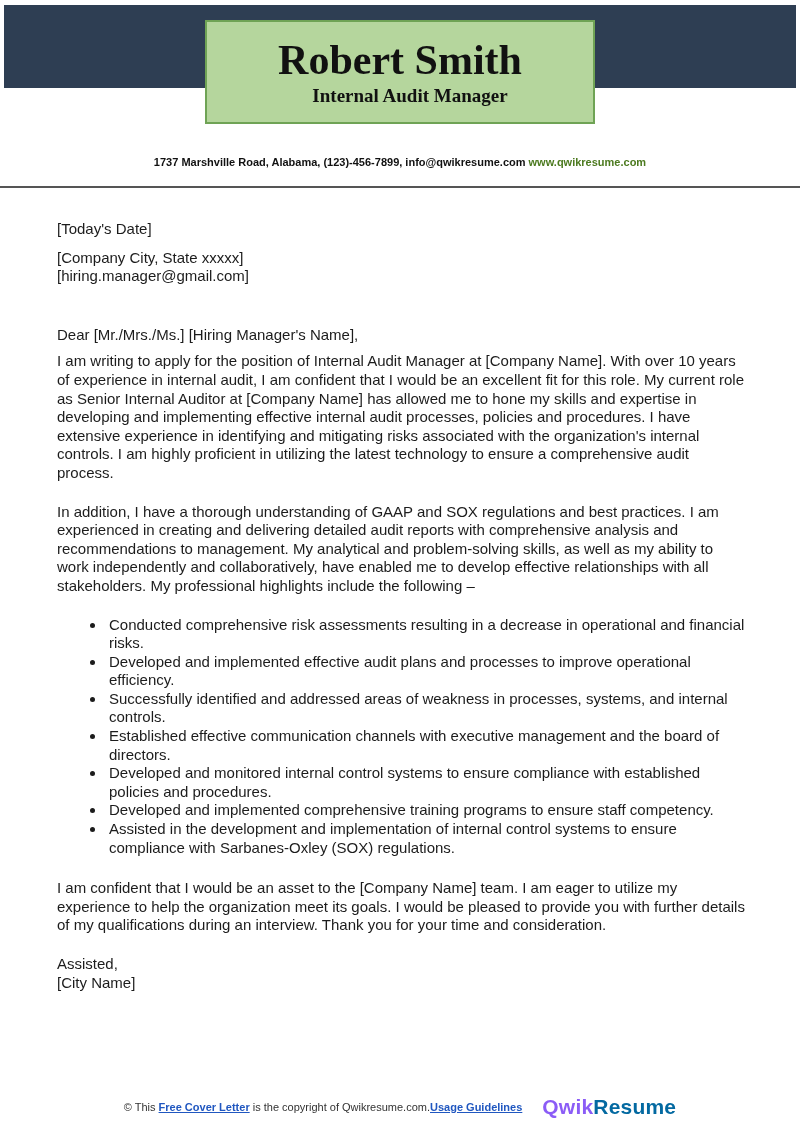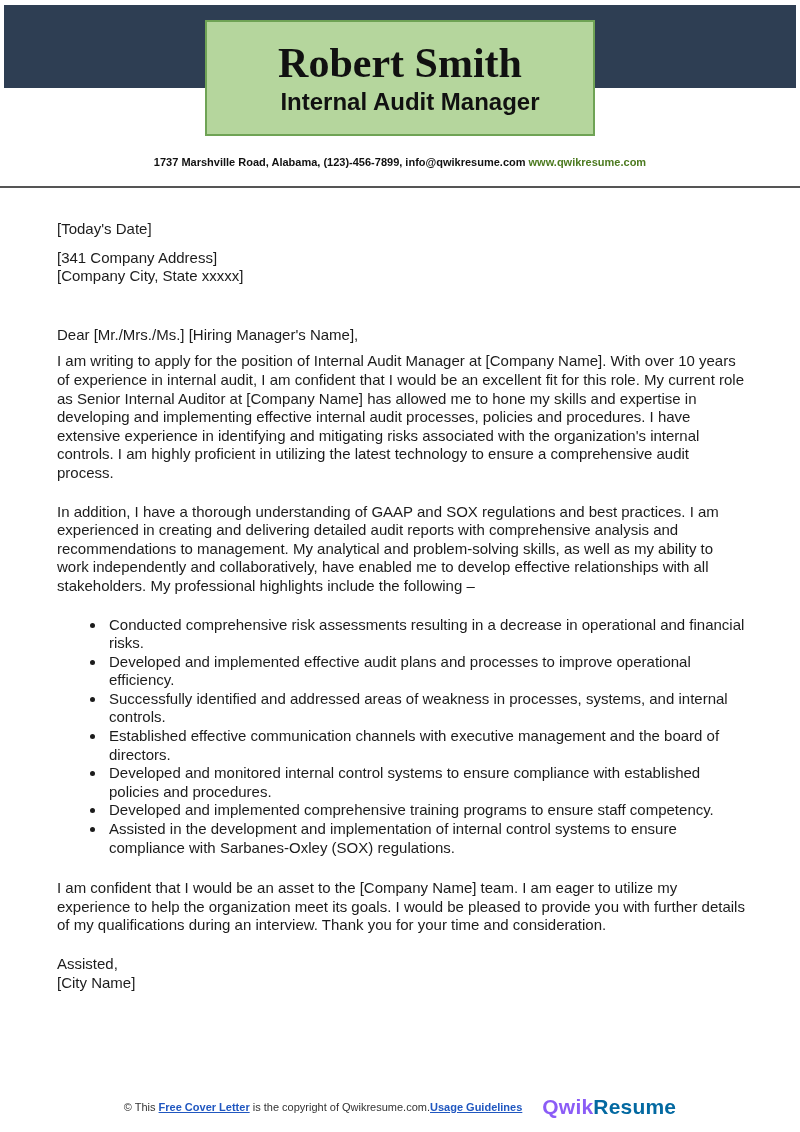--- a/index.html
+++ b/index.html
@@ -22,40 +22,40 @@
     top: 5px; left: 4px; right: 4px;
     height: 83px;
     background: #2e3e53;
   }
   .name-box {
     position: absolute;
     top: 20px;
     left: 50%;
     transform: translateX(-50%);
     width: 390px;
-    height: 116px;
+    height: 104px;
     background: #b5d69d;
     border: 2px solid #6fa355;
     display: flex;
     flex-direction: column;
     align-items: center;
     justify-content: center;
     text-align: center;
   }
   .person-name {
     font-family: "Liberation Serif", serif;
     font-weight: bold;
     font-size: 42px;
     line-height: 1.1;
     color: #111111;
   }
   .person-title {
-    font-family: Liberation Sans, sans-serif;
+    font-family: Liberation Serif, serif;
     font-weight: bold;
-    font-size: 24px;
+    font-size: 19px;
     line-height: 1.1;
     color: #111111;
     margin-top: 3px;
     margin-left: 20px;
   }
   .contact-line {
     position: absolute;
     top: 156px;
     left: 0; right: 0;
     text-align: center;
@@ -122,22 +122,22 @@
       <span> </span>
       <a href="#" class="contact-website">www.qwikresume.com</a>
     </div>
     <hr class="header-rule">
   </div>
 
   <div class="body-area">
     <p class="date-line">[Today's Date]</p>
 
     <div class="address-block">
-      <div>[341 Company Address]</div>
       <div>[Company City, State xxxxx]</div>
+      <div>[hiring.manager@gmail.com]</div>
     </div>
 
     <p class="salutation">Dear [Mr./Mrs./Ms.] [Hiring Manager's Name],</p>
 
     <p class="para">I am writing to apply for the position of Internal Audit Manager at [Company Name]. With over 10 years of experience in internal audit, I am confident that I would be an excellent fit for this role. My current role as Senior Internal Auditor at [Company Name] has allowed me to hone my skills and expertise in developing and implementing effective internal audit processes, policies and procedures. I have extensive experience in identifying and mitigating risks associated with the organization's internal controls. I am highly proficient in utilizing the latest technology to ensure a comprehensive audit process.</p>
 
     <p class="para">In addition, I have a thorough understanding of GAAP and SOX regulations and best practices. I am experienced in creating and delivering detailed audit reports with comprehensive analysis and recommendations to management. My analytical and problem-solving skills, as well as my ability to work independently and collaboratively, have enabled me to develop effective relationships with all stakeholders. My professional highlights include the following –</p>
 
     <ul class="bullet-list">
       <li>Conducted comprehensive risk assessments resulting in a decrease in operational and financial risks.</li>

